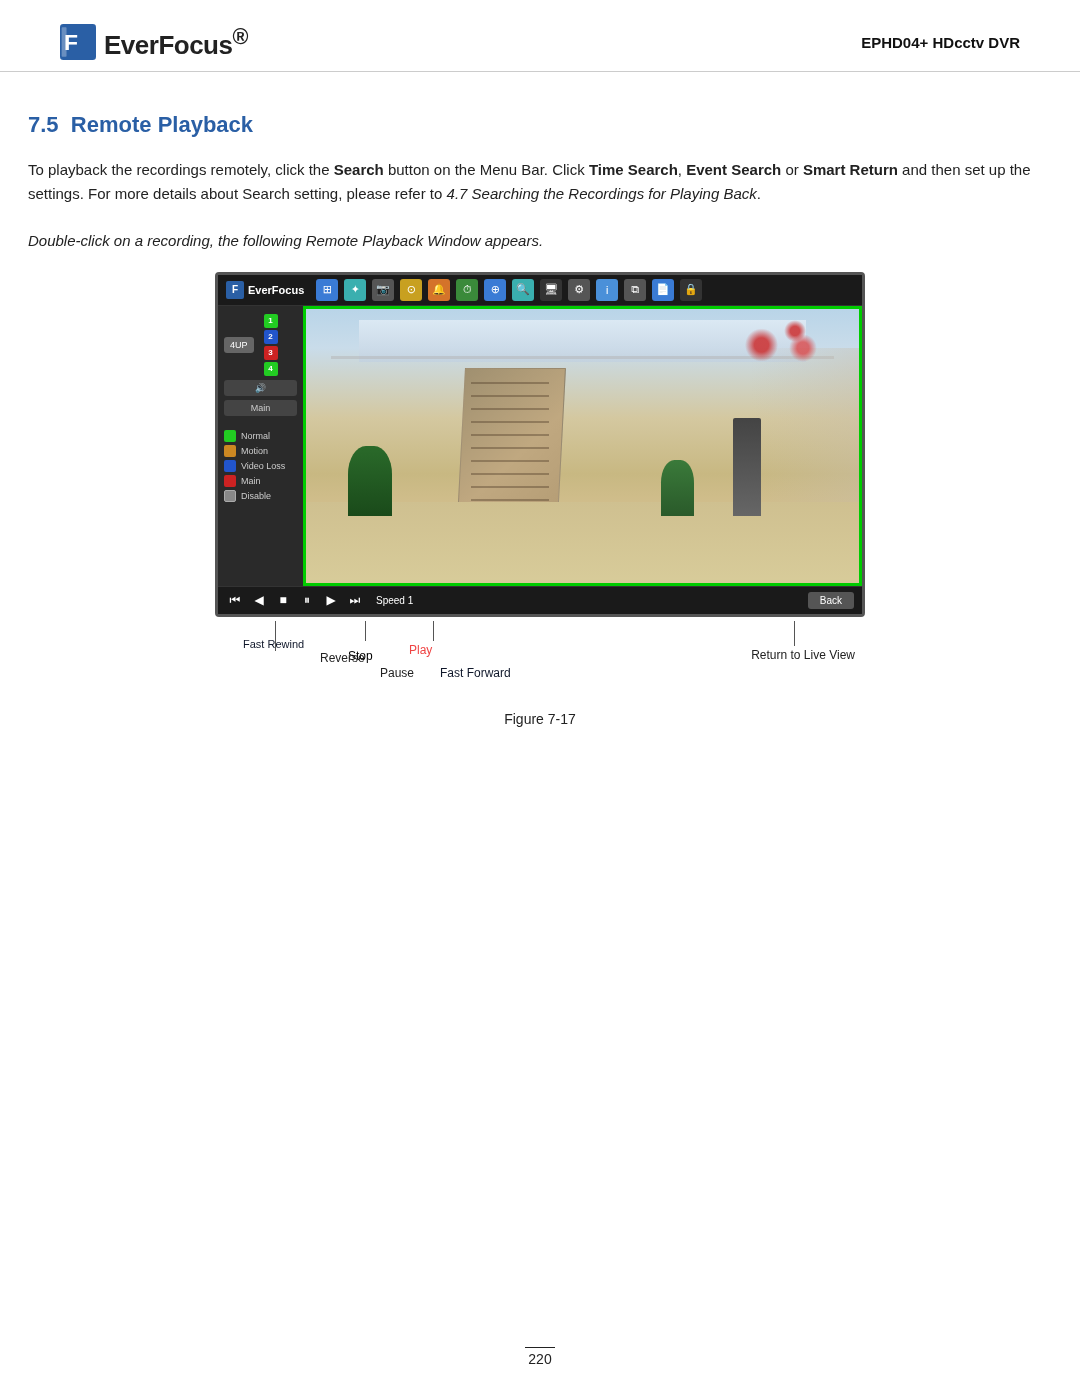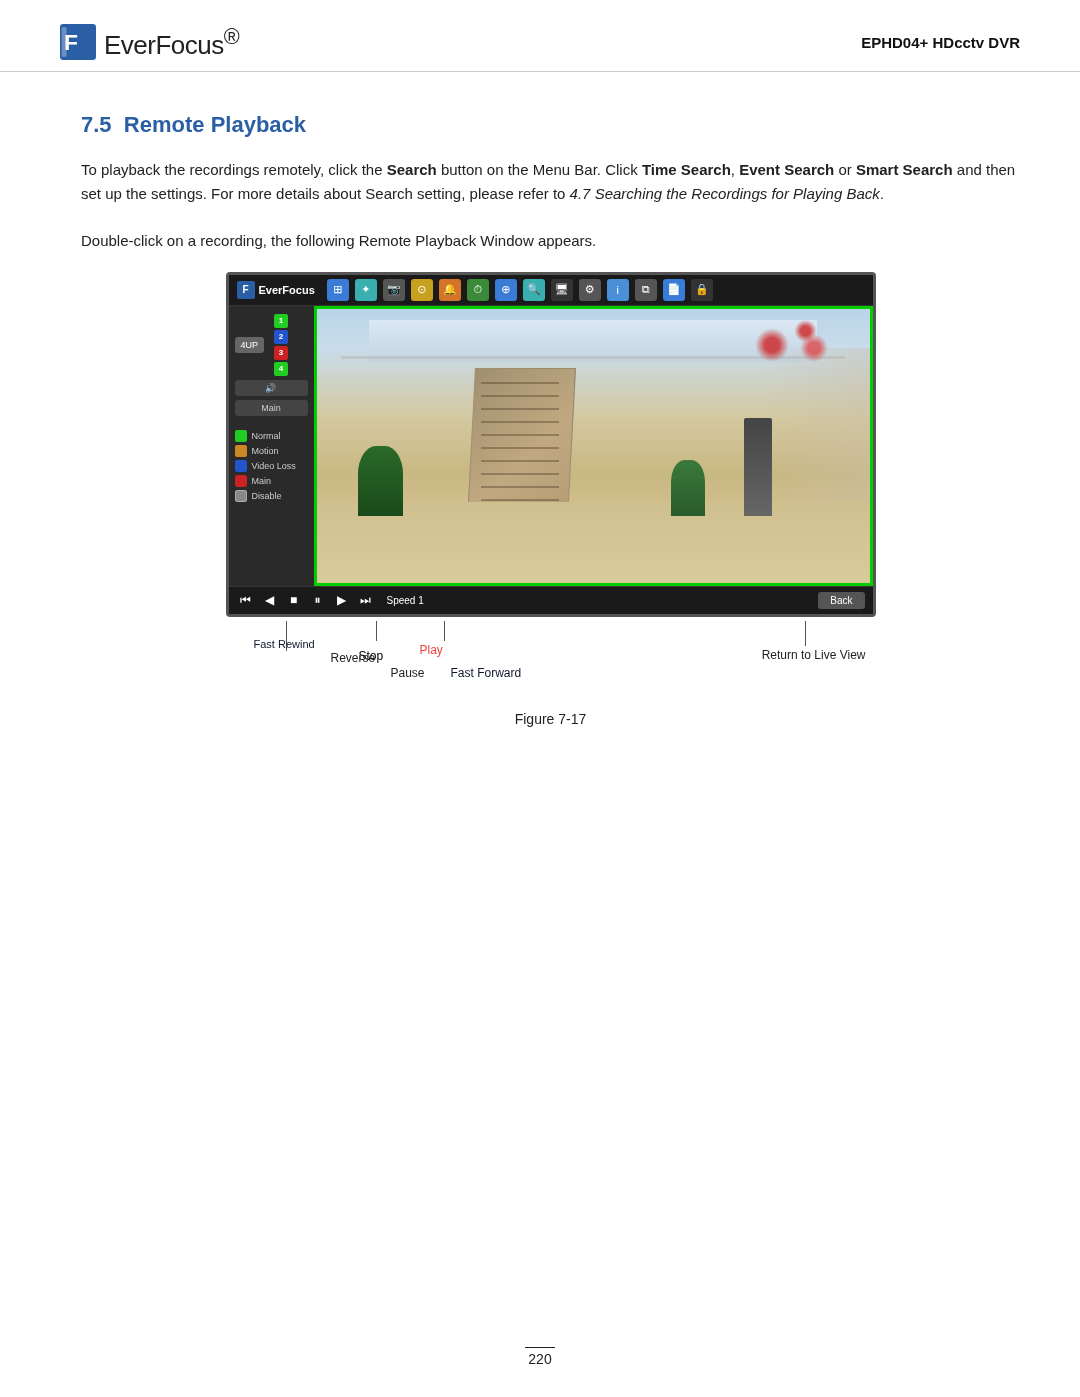--- a/index.html
+++ b/index.html
@@ -27,22 +27,21 @@
       gap: 8px;
     }
     .header-title {
       font-size: 15px;
       font-weight: bold;
       color: #111;
     }
 
     
     .content {
-      padding: 30px 60px;
-      margin-left: 21px;
+      padding: 30px 28px;
     }
 
     
     .section-heading {
       font-size: 22px;
       font-weight: bold;
       color: #2a5fa5;
       margin-bottom: 20px;
       margin-top: 10px;
     }
@@ -55,20 +54,21 @@
       margin-bottom: 22px;
     }
     .body-text b { font-weight: bold; }
     .body-text i { font-style: italic; }
 
     .intro-text {
       font-size: 15px;
       line-height: 1.65;
       color: #222;
       margin-bottom: 18px;
+      font-style: italic;
     }
 
     
     .screenshot-wrapper {
       display: flex;
       flex-direction: column;
       align-items: center;
       margin: 10px 0 20px 0;
     }
 
@@ -304,35 +304,35 @@
 <body>
 
 <div class="header">
   <div class="logo">
 
     <svg class="logo-ef" viewBox="0 0 44 44" xmlns="http://www.w3.org/2000/svg">
       <rect width="44" height="44" rx="4" fill="#2a5fa5"></rect>
       <text x="5" y="32" font-size="28" font-weight="bold" fill="white" font-family="Arial">F</text>
       <rect x="2" y="4" width="6" height="36" rx="1" fill="white" opacity="0.3"></rect>
     </svg>
-    <span style="font-size:26px;font-weight:normal;color:#222;letter-spacing:-0.5px;">
+    <span style="font-size:26px;font-weight:bold;color:#222;letter-spacing:-0.5px;">
       <span>EverFocus</span><sup>®</sup>
     </span>
   </div>
   <div class="header-title">EPHD04+  HDcctv DVR</div>
 </div>
 
 <div class="content">
 
   <div class="section-heading">
     <span>7.5</span>&nbsp;&nbsp;<span>Remote Playback</span>
   </div>
 
   <p class="body-text">
-    To playback the recordings remotely, click the <b>Search</b> button on the Menu Bar. Click <b>Time Search</b>, <b>Event Search</b> or <b>Smart Search</b> and then set up the settings. For more details about Search setting, please refer to <i>4.7 Searching the Recordings for Playing Back</i>.
+    To playback the recordings remotely, click the <b>Search</b> button on the Menu Bar. Click <b>Time Search</b>, <b>Event Search</b> or <b>Smart Return</b> and then set up the settings. For more details about Search setting, please refer to <i>4.7 Searching the Recordings for Playing Back</i>.
   </p>
 
   <p class="intro-text">Double-click on a recording, the following Remote Playback Window appears.</p>
 
   <div class="screenshot-wrapper">
     <div class="dvr-screen">
 
       <div class="dvr-topbar">
         <div class="dvr-logo">
           <div class="dvr-logo-icon">F</div>

